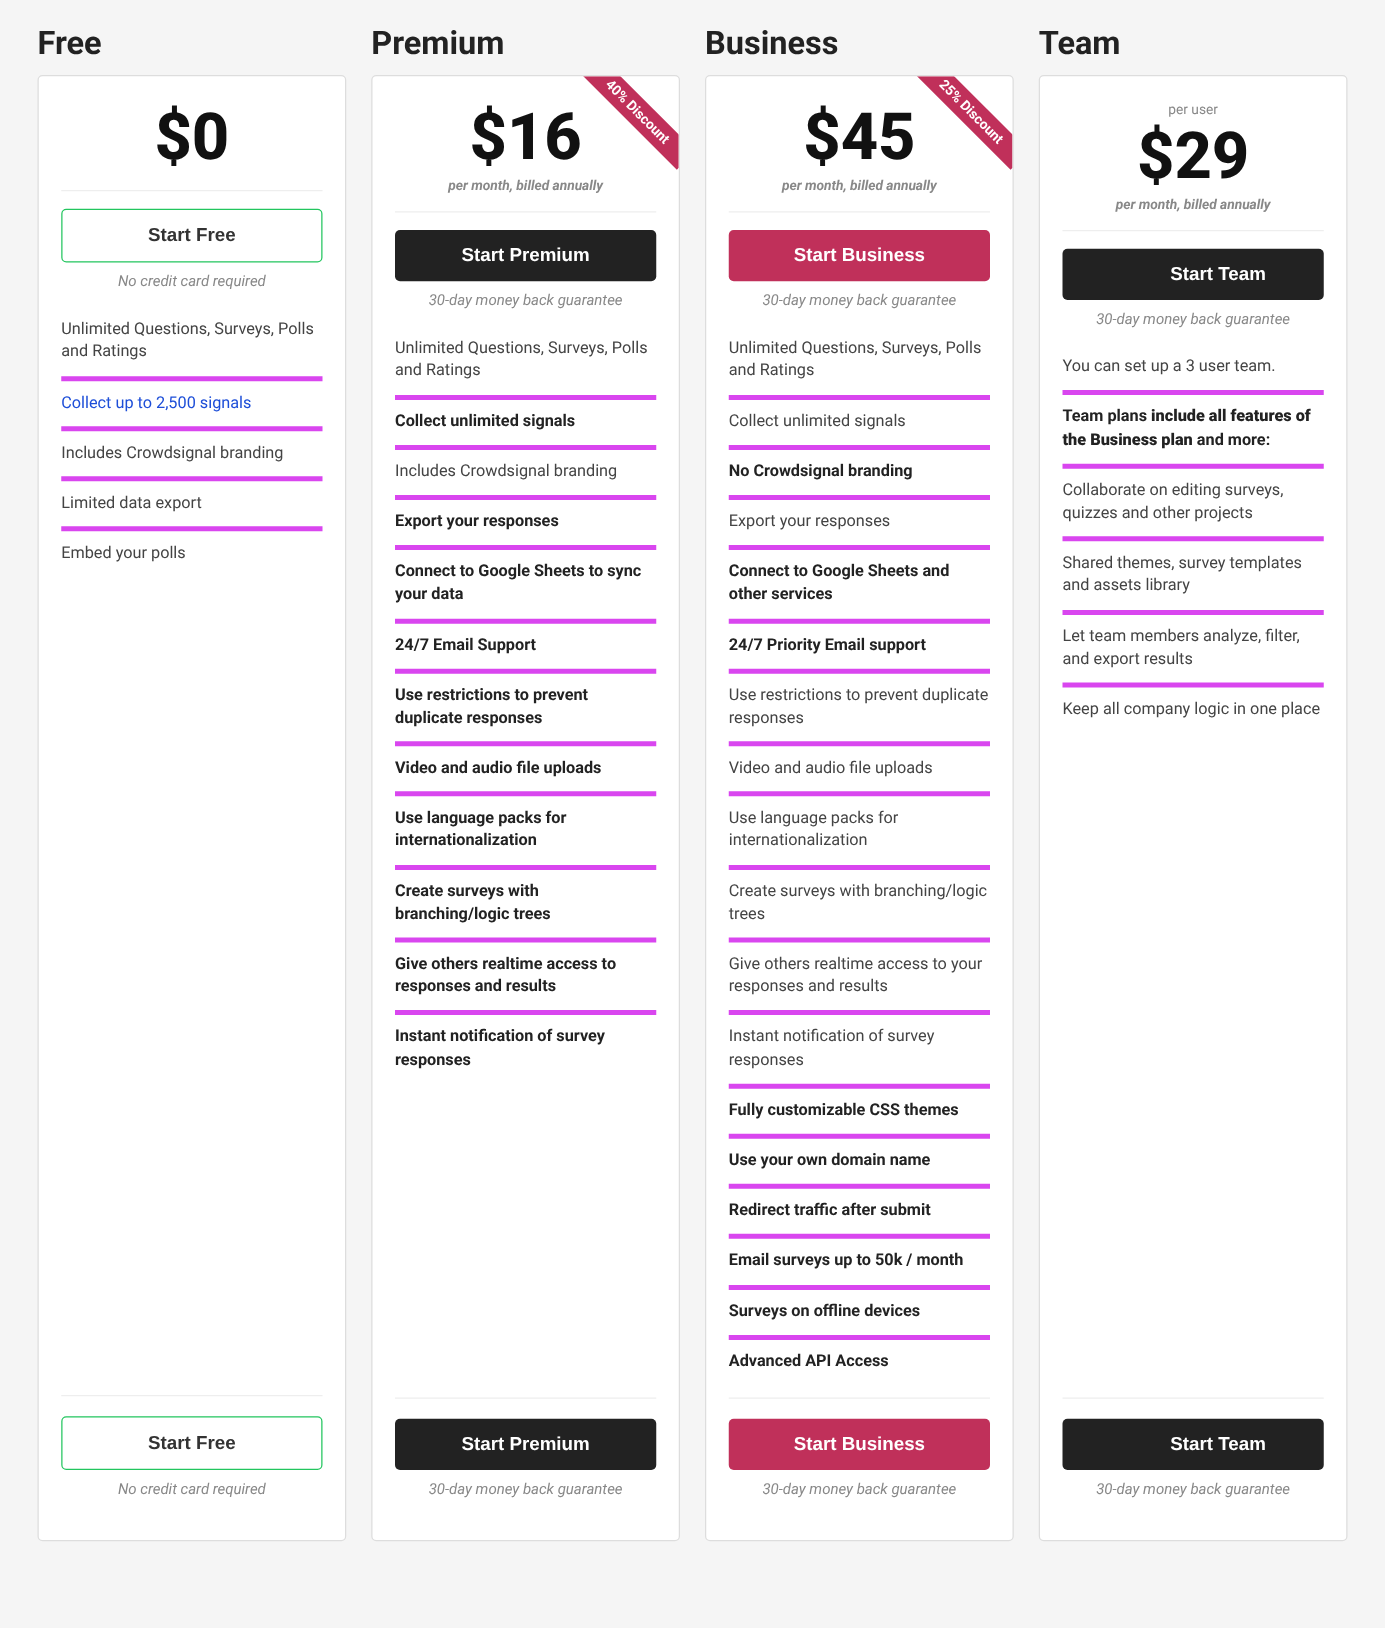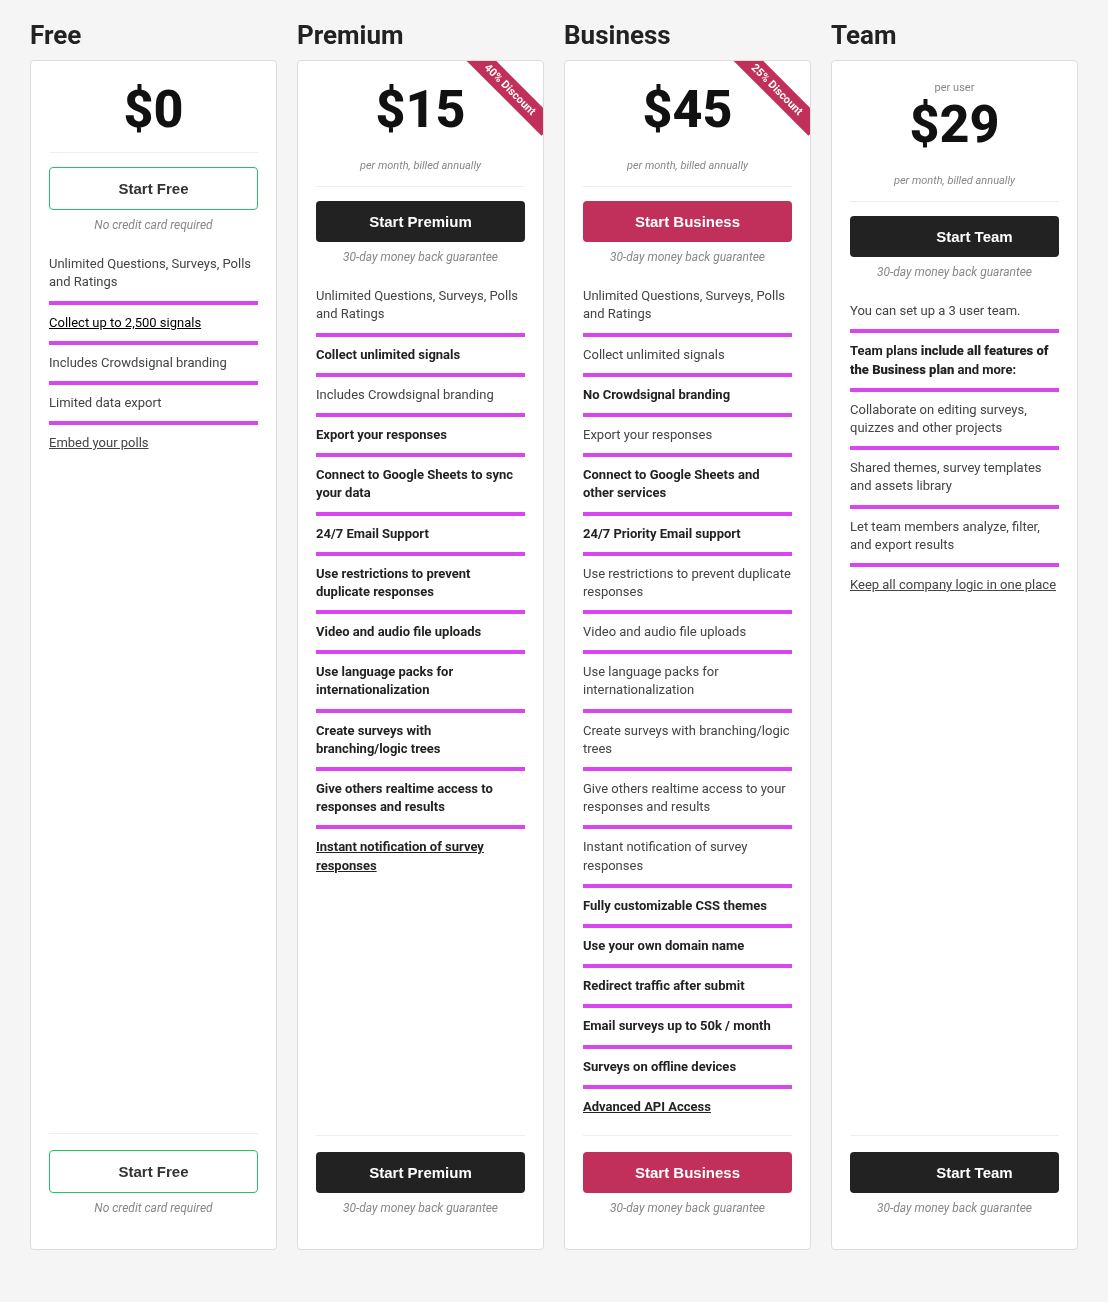--- a/index.html
+++ b/index.html
@@ -70,21 +70,22 @@
     .price-main {
       font-size: 52px;
       font-weight: 800;
       color: #111;
       line-height: 1.1;
     }
     .price-period {
       font-size: 11px;
       color: #888;
       font-style: italic;
-      margin-top: 21px;
+      margin-top: 4px;
+      font-weight: bold;
     }
     .per-user-label {
       font-size: 11px;
       color: #888;
       margin-bottom: 2px;
     }
     .btn {
       display: block;
       width: 100%;
       padding: 12px 0;
@@ -128,29 +129,27 @@
     }
     .feature-item {
       padding: 9px 0;
       border-bottom: 4px solid #d946ef;
       font-size: 13px;
       line-height: 1.4;
       color: #444;
     }
     .feature-item:last-child {
       border-bottom: none;
-      text-decoration: underline;
     }
     .feature-item.bold {
       font-weight: 700;
       color: #222;
     }
     .feature-item.link-style {
-      color: #000000;
-      text-decoration: underline;
+      color: #1d4ed8;
     }
     .bottom-cta {
       padding-top: 16px;
       border-top: 1px solid #eee;
       margin-top: 10px;
     }
     .spacer { flex: 1; }
   </style>
 </head>
 <body>
@@ -178,21 +177,21 @@
         </div>
       </div>
     </div>
     <div class="plan-column">
       <div class="plan-title">Premium</div>
       <div class="plan-card">
         <div class="discount-ribbon">
           <div class="discount-ribbon-inner">40% Discount</div>
         </div>
         <div class="price-section">
-          <div class="price-main">$15</div>
+          <div class="price-main">$16</div>
           <div class="price-period">per month, billed annually</div>
         </div>
         <button class="btn btn-premium">Start Premium</button>
         <div class="guarantee-text">30-day money back guarantee</div>
         <div class="features-list">
           <div class="feature-item">Unlimited Questions, Surveys, Polls and Ratings</div>
           <div class="feature-item bold">Collect unlimited signals</div>
           <div class="feature-item">Includes Crowdsignal branding</div>
           <div class="feature-item bold">Export your responses</div>
           <div class="feature-item bold">Connect to Google Sheets to sync your data</div>

